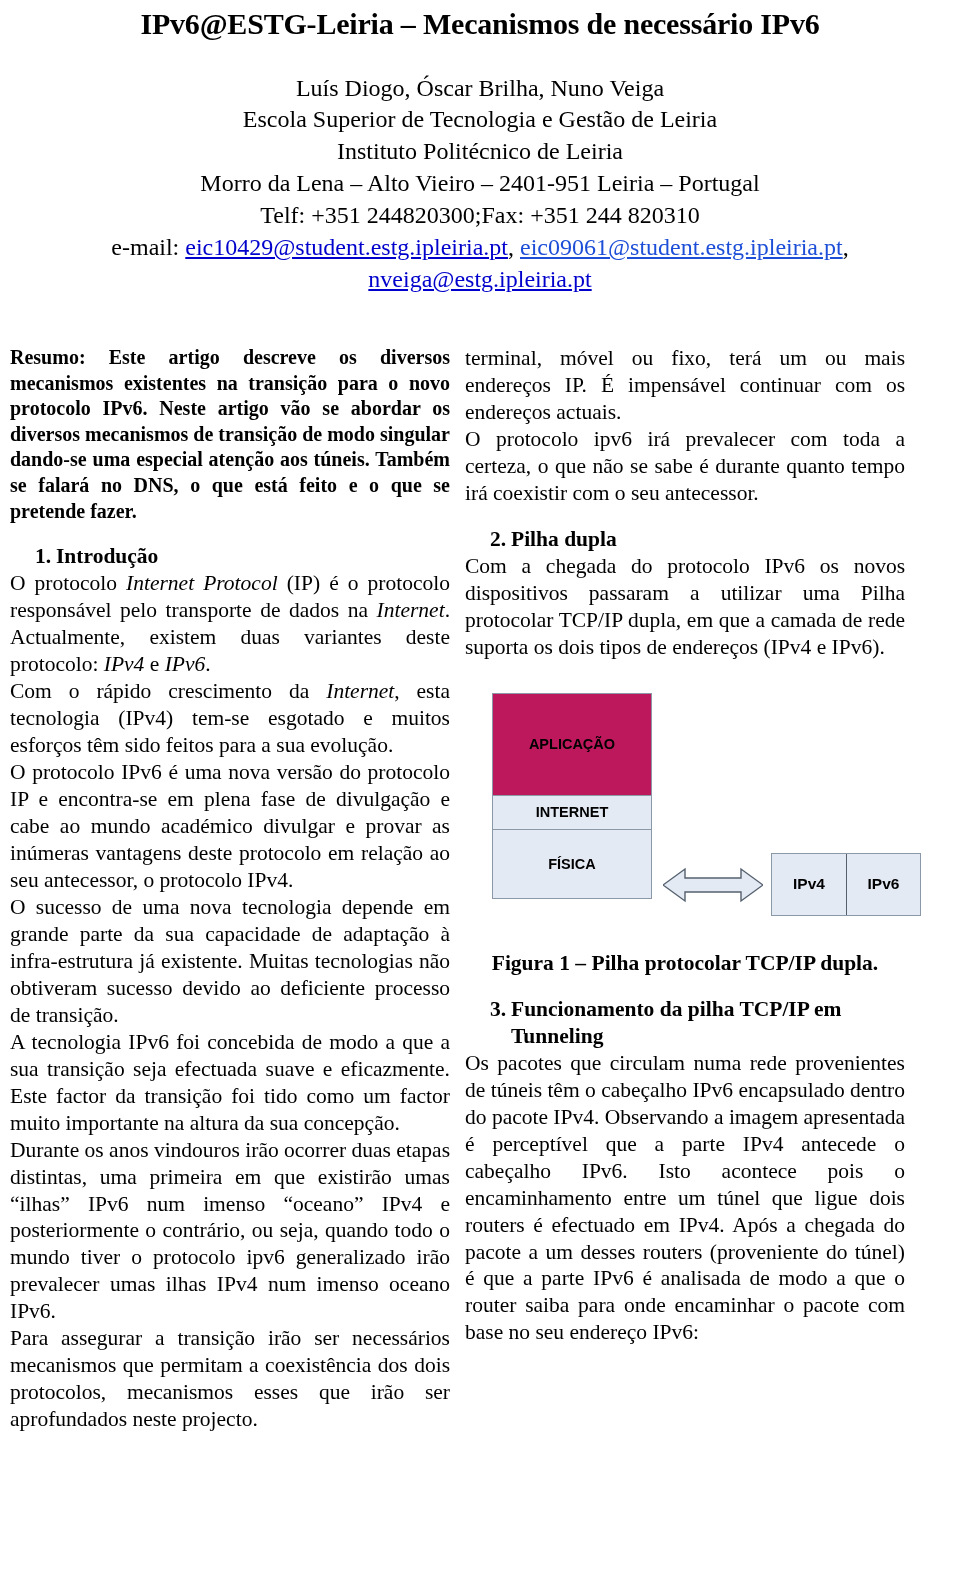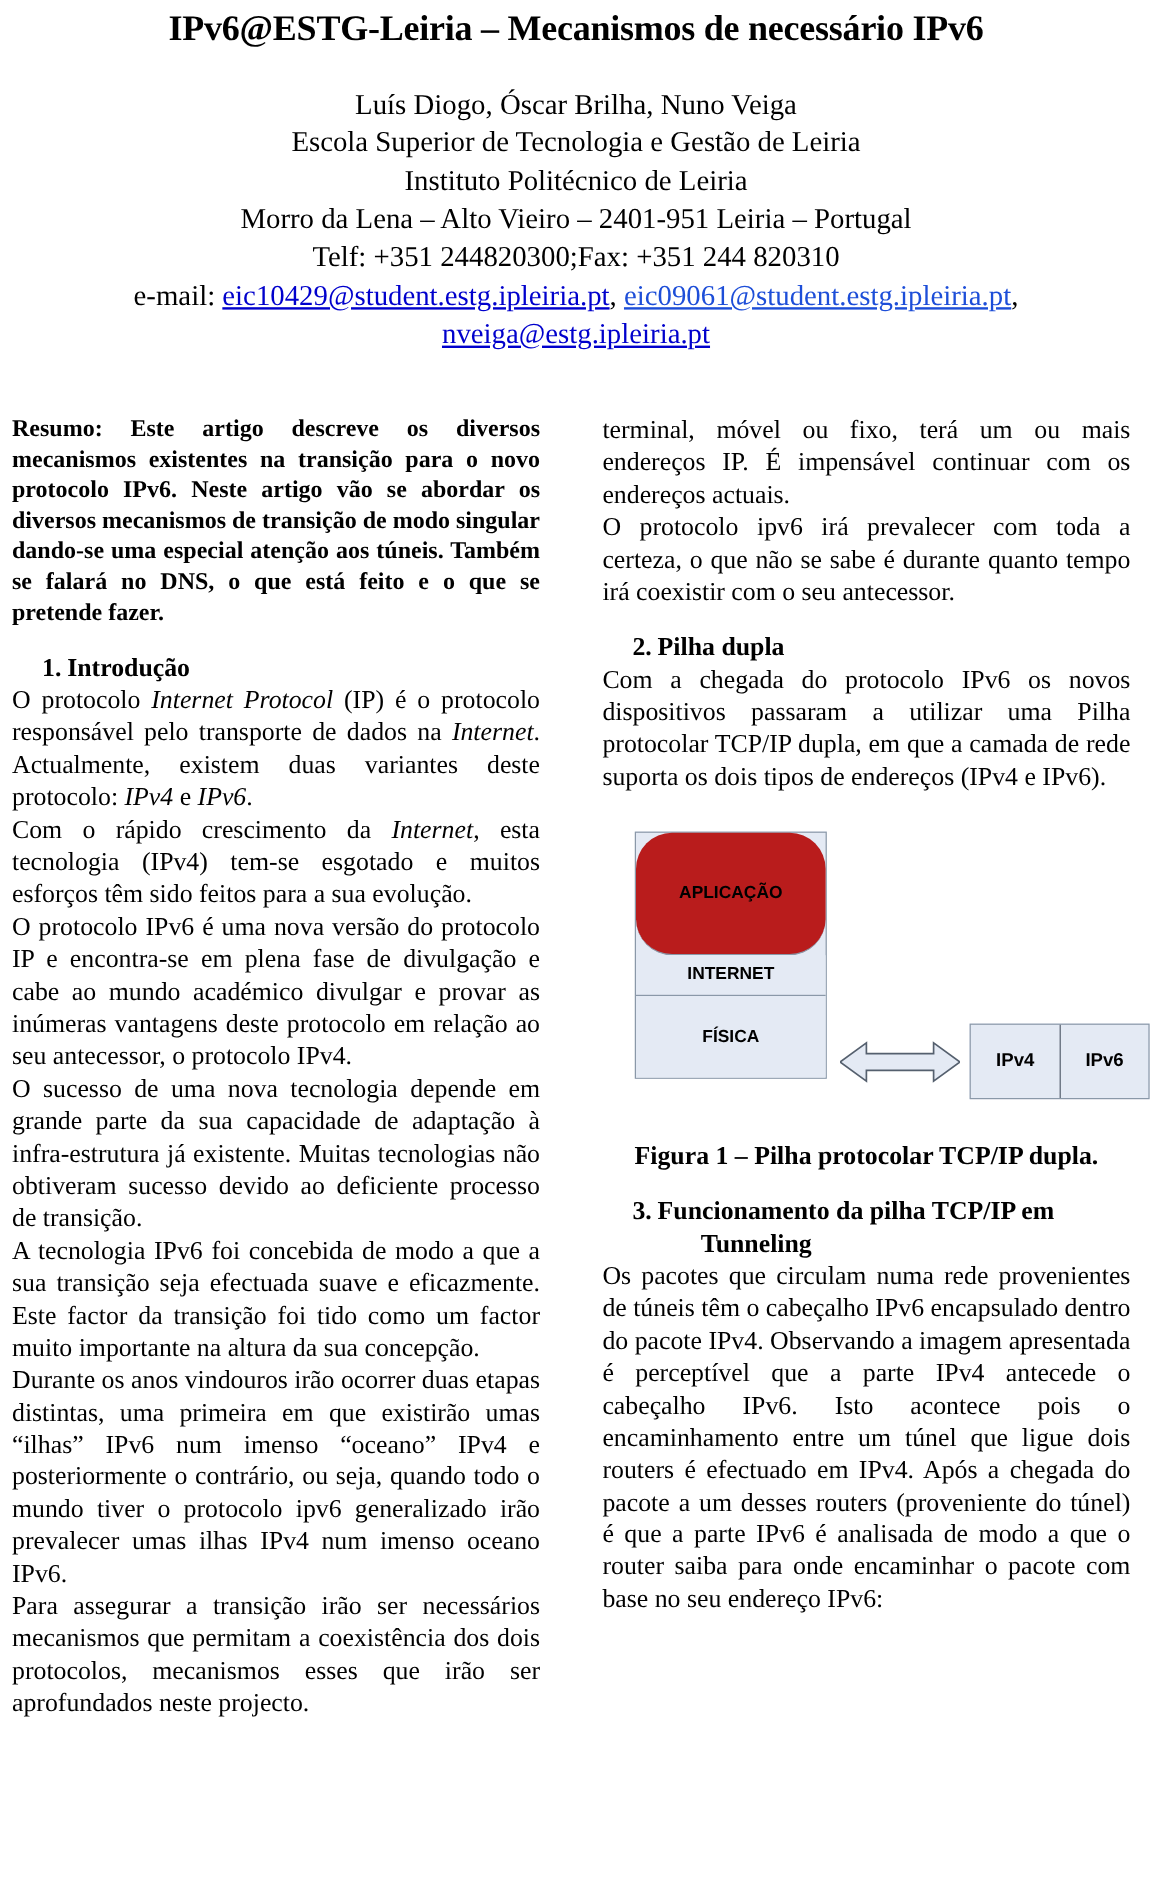--- a/index.html
+++ b/index.html
@@ -54,21 +54,21 @@
     cursor: pointer;
   }
 
   
   .columns {
     position: absolute;
     top: 340px;
     left: 10px;
     width: 940px;
     display: flex;
-    gap: 52px;
+    gap: 15px;
   }
   .col {
     width: 440px;
     flex: 0 0 440px;
   }
 
   p.body-text {
     margin: 0;
     font-size: 21.5px;
     line-height: 1.255;
@@ -97,21 +97,21 @@
     display: inline-block;
     width: 46px;
     padding-left: 25px;
     box-sizing: border-box;
     flex: 0 0 46px;
   }
   .section-heading .ttl {
     flex: 1 1 auto;
     text-align: justify;
   }
-  .section-heading .ttl .second { display: block; margin-left: 36px; }
+  .section-heading .ttl .second { display: block; }
 
   i, .ital { font-style: italic; }
 
   
   .figure-wrap {
     margin-top: 22px;
     position: relative;
     height: 262px;
   }
   .stack {
@@ -230,21 +230,21 @@
         <span class="ttl">Pilha dupla</span>
       </div>
 
       <div>
           <p class="body-text"><span>Com a chegada do protocolo IPv6 os novos dispositivos passaram a utilizar uma Pilha protocolar TCP/IP dupla, em que a camada de rede suporta os dois tipos de endereços (IPv4 e IPv6).</span></p>
         </div>
 
       <div class="figure-wrap">
 
         <div class="stack" style="background: rgb(228, 234, 244); border-color: rgb(138, 152, 168);">
-          <div class="layer l-app" style="background: #b91c1c; border-bottom-color: rgb(138, 152, 168); border-radius: 30px;">APLICAÇÃO</div>
+          <div class="layer l-app" style="background: #be185d; border-bottom-color: rgb(138, 152, 168);">APLICAÇÃO</div>
           <div class="layer l-inet" style="background: rgb(228, 234, 244); border-bottom-color: rgb(138, 152, 168);">INTERNET</div>
           <div class="layer l-fis" style="background: rgb(228, 234, 244); border-bottom-color: rgb(138, 152, 168);">FÍSICA</div>
         </div>
 
         <svg class="arrow" viewBox="0 0 100 40">
           <polygon points="0,20 22,4 22,13 78,13 78,4 100,20 78,36 78,27 22,27 22,36" fill="#e4eaf4" stroke="#55606e" stroke-width="1.4" stroke-linejoin="miter"></polygon>
         </svg>
 
         <div class="protobox" style="background: rgb(228, 234, 244); border-color: rgb(138, 152, 168);">
           <div class="cell">IPv4</div>

